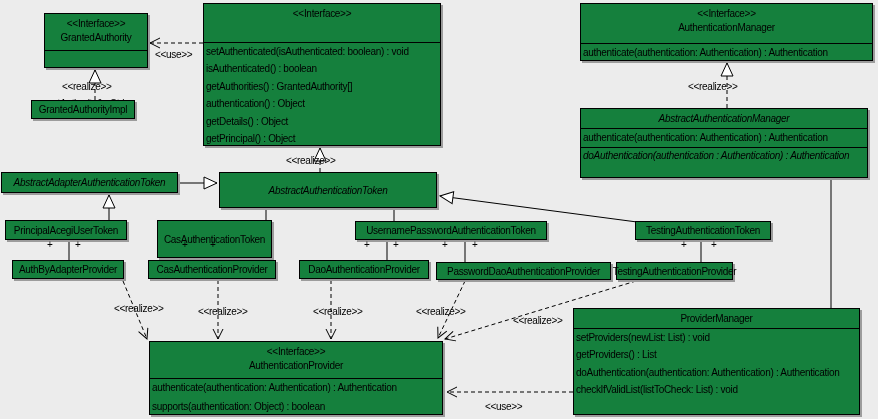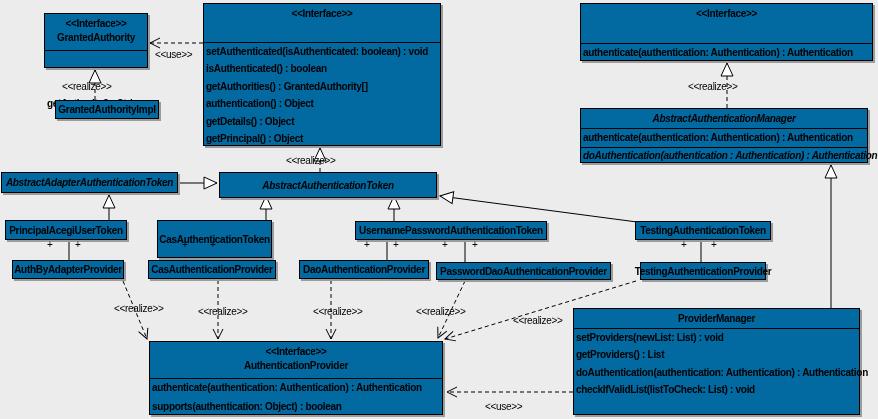--- a/index.html
+++ b/index.html
@@ -5,22 +5,22 @@
   html,body{margin:0;padding:0;}
   body{
     width:878px;height:419px;overflow:hidden;position:relative;
     background:#ececec;
     font-family:"Liberation Sans", sans-serif;
     font-size:10px;color:#000;letter-spacing:-0.3px;
   }
   #stage{position:absolute;left:0;top:0;width:878px;height:419px;}
   svg.edges{position:absolute;left:0;top:0;z-index:1;pointer-events:none;}
   .uml-box{
-    position:absolute;z-index:2;background:#0369a1;border:1px solid #000;
-    box-shadow:2px 2px 0 #9c9c9c;box-sizing:border-box;white-space:nowrap;font-weight:bold;
+    position:absolute;z-index:2;background:#15803d;border:1px solid #000;
+    box-shadow:2px 2px 0 #9c9c9c;box-sizing:border-box;white-space:nowrap;
   }
   .uml-box .hdr{border-bottom:1px solid #000;text-align:center;}
   .stereo,.cname,.title{display:block;text-align:center;}
   .stereo{padding-top:4px;}
   .cname{padding-top:3px;}
   .title{border-bottom:1px solid #000;height:19px;line-height:19px;}
   .row{height:17.4px;line-height:17.4px;padding-left:2px;text-align:left;white-space:nowrap;}
   .row.sep{border-bottom:1px solid #000;}
   .simple{display:flex;align-items:center;justify-content:center;}
   .abstract .cname,.abstract .title,.row.ital{font-style:italic;}
@@ -69,54 +69,55 @@
   </svg>
 
   <div class="uml-box" style="left:44px;top:13px;width:104px;height:55px;">
     <div class="hdr" style="height:36px;">
       <span class="stereo">&lt;&lt;Interface&gt;&gt;</span>
       <span class="cname">GrantedAuthority</span>
     </div>
     <div class="row" style="height:17px;line-height:17px;margin-top:44px;">getAuthority() : String</div>
   </div>
 
-  <div class="uml-box simple" style="left:55px;top:100px;width:104px;height:19px;">
+  <div class="uml-box simple" style="left:31px;top:100px;width:104px;height:19px;">
     <span class="cname" style="padding-top:0;">GrantedAuthorityImpl</span>
   </div>
 
   <div class="uml-box" style="left:203px;top:3px;width:238px;height:143px;">
     <div class="hdr" style="height:38px;">
       <span class="stereo">&lt;&lt;Interface&gt;&gt;</span>
     </div>
     <div class="row">setAuthenticated(isAuthenticated: boolean) : void</div>
     <div class="row">isAuthenticated() : boolean</div>
     <div class="row">getAuthorities() : GrantedAuthority[]</div>
     <div class="row">authentication() : Object</div>
     <div class="row">getDetails() : Object</div>
     <div class="row">getPrincipal() : Object</div>
   </div>
 
   <div class="uml-box" style="left:580px;top:3px;width:293px;height:58px;">
     <div class="hdr" style="height:39px;">
       <span class="stereo">&lt;&lt;Interface&gt;&gt;</span>
+      <span class="cname">AuthenticationManager</span>
     </div>
     <div class="row" style="height:17px;line-height:17px;">authenticate(authentication: Authentication) : Authentication</div>
   </div>
 
-  <div class="uml-box abstract" style="left:580px;top:108px;width:288px;height:55px;">
+  <div class="uml-box abstract" style="left:580px;top:108px;width:288px;height:70px;">
     <div class="title">AbstractAuthenticationManager</div>
     <div class="row sep" style="height:18px;line-height:18px;">authenticate(authentication: Authentication) : Authentication</div>
     <div class="row ital" style="height:15px;line-height:15px;">doAuthentication(authentication : Authentication) : Authentication</div>
   </div>
 
   <div class="uml-box simple abstract" style="left:1px;top:172px;width:177px;height:21px;">
     <span class="cname" style="padding-top:0;">AbstractAdapterAuthenticationToken</span>
   </div>
 
-  <div class="uml-box simple abstract" style="left:219px;top:172px;width:218px;height:26px;">
+  <div class="uml-box simple abstract" style="left:219px;top:172px;width:218px;height:36px;">
     <span class="cname" style="padding-top:0;">AbstractAuthenticationToken</span>
   </div>
 
   <div class="uml-box simple" style="left:5px;top:220px;width:122px;height:20px;">
     <span class="cname" style="padding-top:0;">PrincipalAcegiUserToken</span>
   </div>
   <div class="uml-box simple" style="left:157px;top:220px;width:115px;height:38px;">
     <span class="cname" style="padding-top:0;">CasAuthenticationToken</span>
   </div>
   <div class="uml-box simple" style="left:355px;top:221px;width:192px;height:19px;">
@@ -131,21 +132,21 @@
   </div>
   <div class="uml-box simple" style="left:299px;top:260px;width:130px;height:19px;">
     <span class="cname" style="padding-top:0;">DaoAuthenticationProvider</span>
   </div>
   <div class="uml-box simple" style="left:148px;top:260px;width:128px;height:19px;">
     <span class="cname" style="padding-top:0;">CasAuthenticationProvider</span>
   </div>
   <div class="uml-box simple" style="left:436px;top:262px;width:175px;height:18px;">
     <span class="cname" style="padding-top:0;">PasswordDaoAuthenticationProvider</span>
   </div>
-  <div class="uml-box simple" style="left:640px;top:262px;width:126px;height:18px;">
+  <div class="uml-box simple" style="left:616px;top:262px;width:117px;height:18px;">
     <span class="cname" style="padding-top:0;">TestingAuthenticationProvider</span>
   </div>
 
   <div class="uml-box" style="left:149px;top:341px;width:294px;height:74px;">
     <div class="hdr" style="height:36px;">
       <span class="stereo">&lt;&lt;Interface&gt;&gt;</span>
       <span class="cname">AuthenticationProvider</span>
     </div>
     <div class="row" style="height:18.5px;line-height:18.5px;">authenticate(authentication: Authentication) : Authentication</div>
     <div class="row" style="height:18px;line-height:18px;">supports(authentication: Object) : boolean</div>

